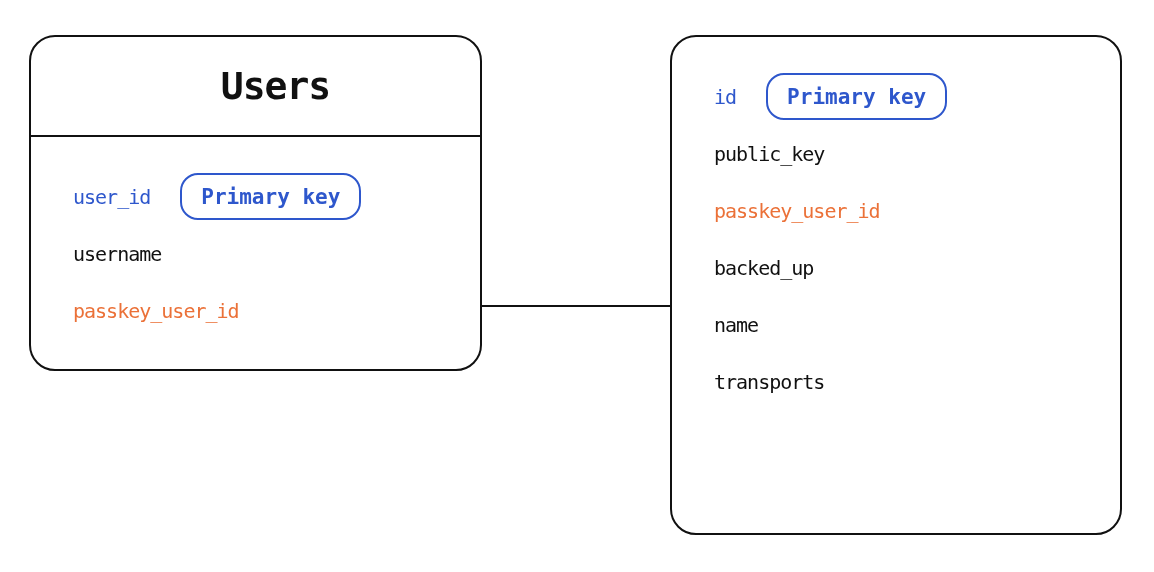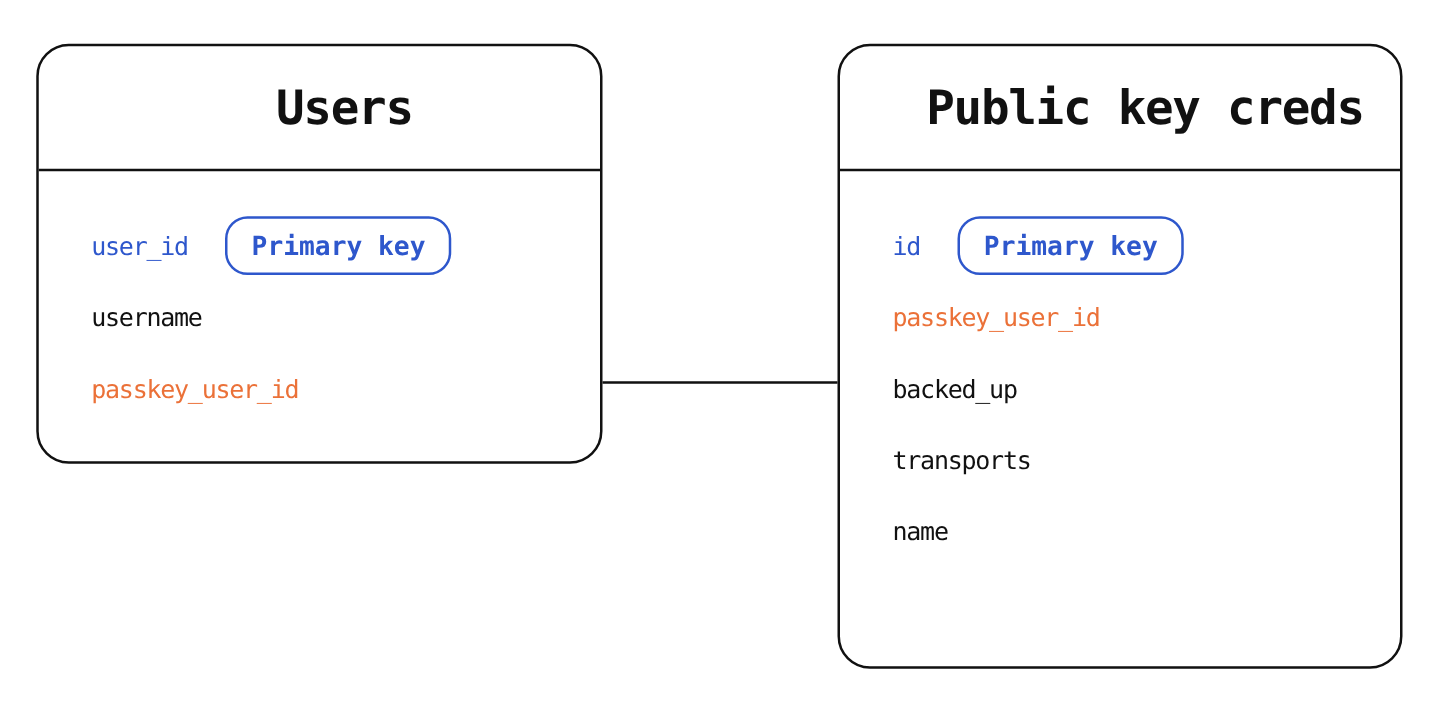--- a/index.html
+++ b/index.html
@@ -101,36 +101,36 @@
         </div>
         <div class="field-row">
           <span class="field-name c-orange">passkey_user_id</span>
         </div>
       </div>
   </div>
 
   <div class="connector"></div>
 
   <div class="table-box creds">
-    <div class="table-header">
-      <span class="table-title">Public key creds</span>
-    </div>
     <div class="table-fields">
         <div class="field-row">
           <span class="field-name c-blue">id</span>
           <span class="badge">Primary key</span>
+        </div>
+        <div class="field-row">
+          <span class="field-name c-black">public_key</span>
         </div>
         <div class="field-row">
           <span class="field-name c-orange">passkey_user_id</span>
         </div>
         <div class="field-row">
           <span class="field-name c-black">backed_up</span>
         </div>
         <div class="field-row">
-          <span class="field-name c-black">transports</span>
+          <span class="field-name c-black">name</span>
         </div>
         <div class="field-row">
-          <span class="field-name c-black">name</span>
+          <span class="field-name c-black">transports</span>
         </div>
       </div>
   </div>
 
 </div>
 
 </body></html>

